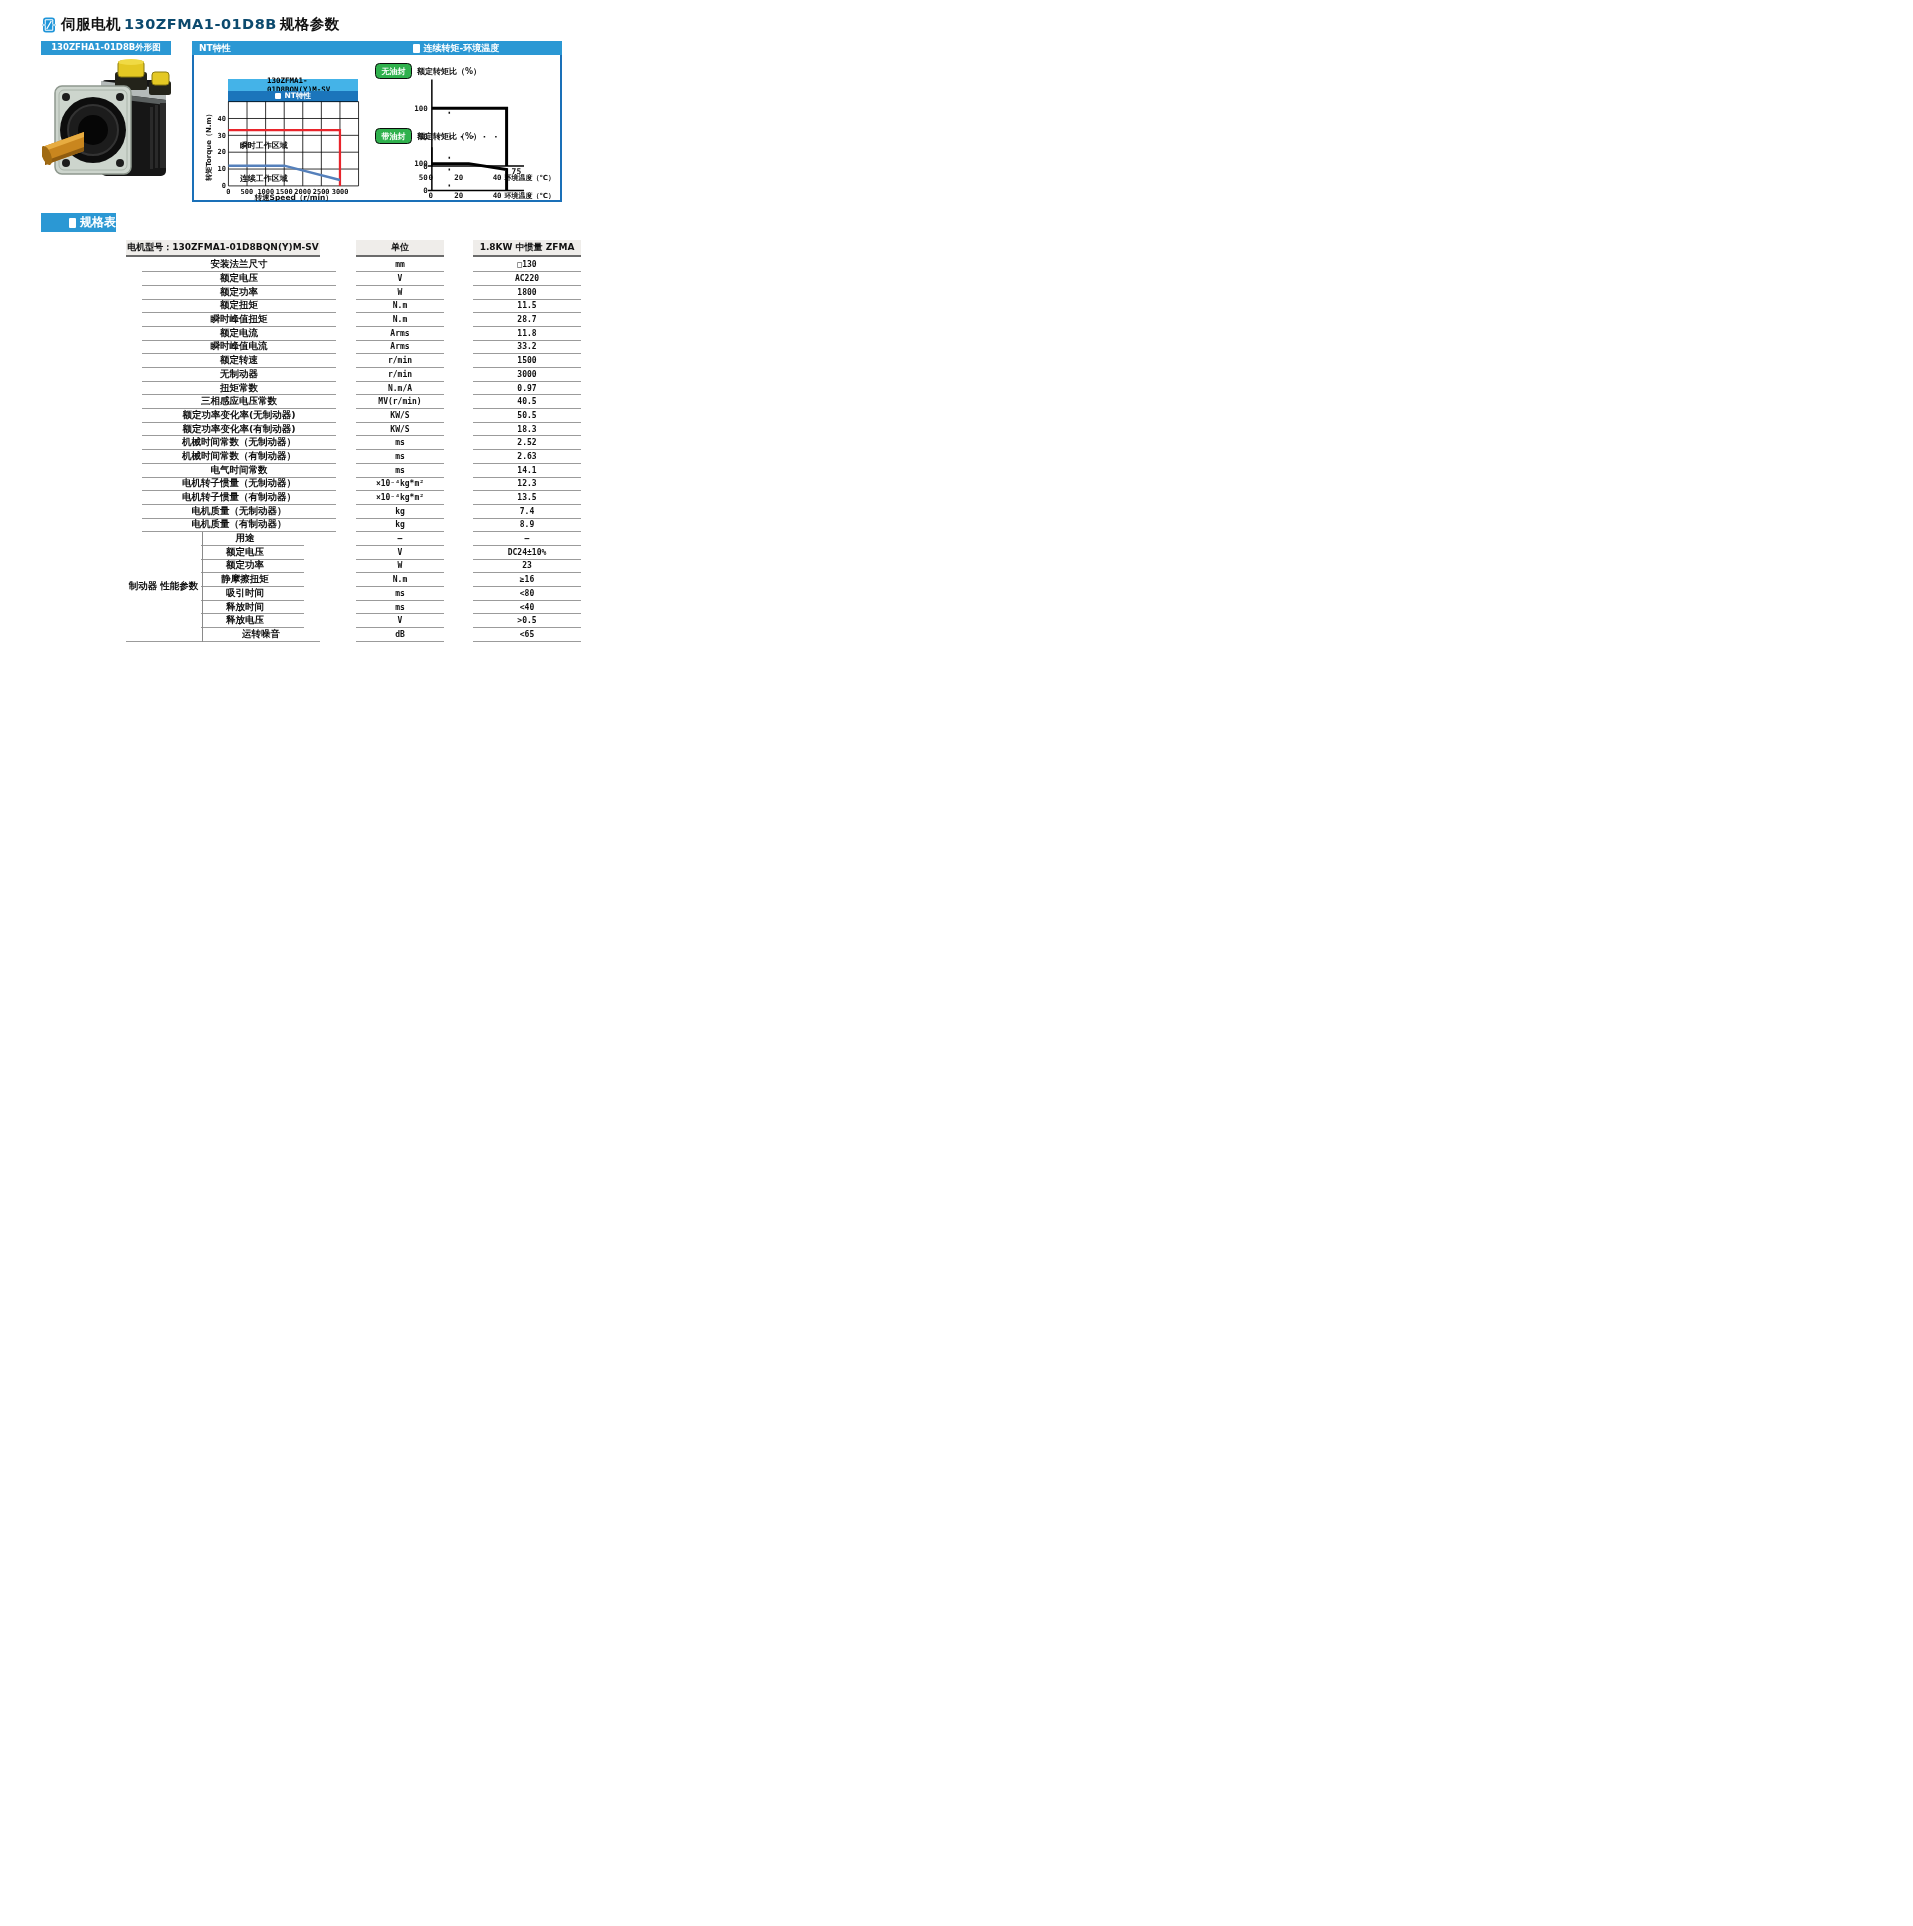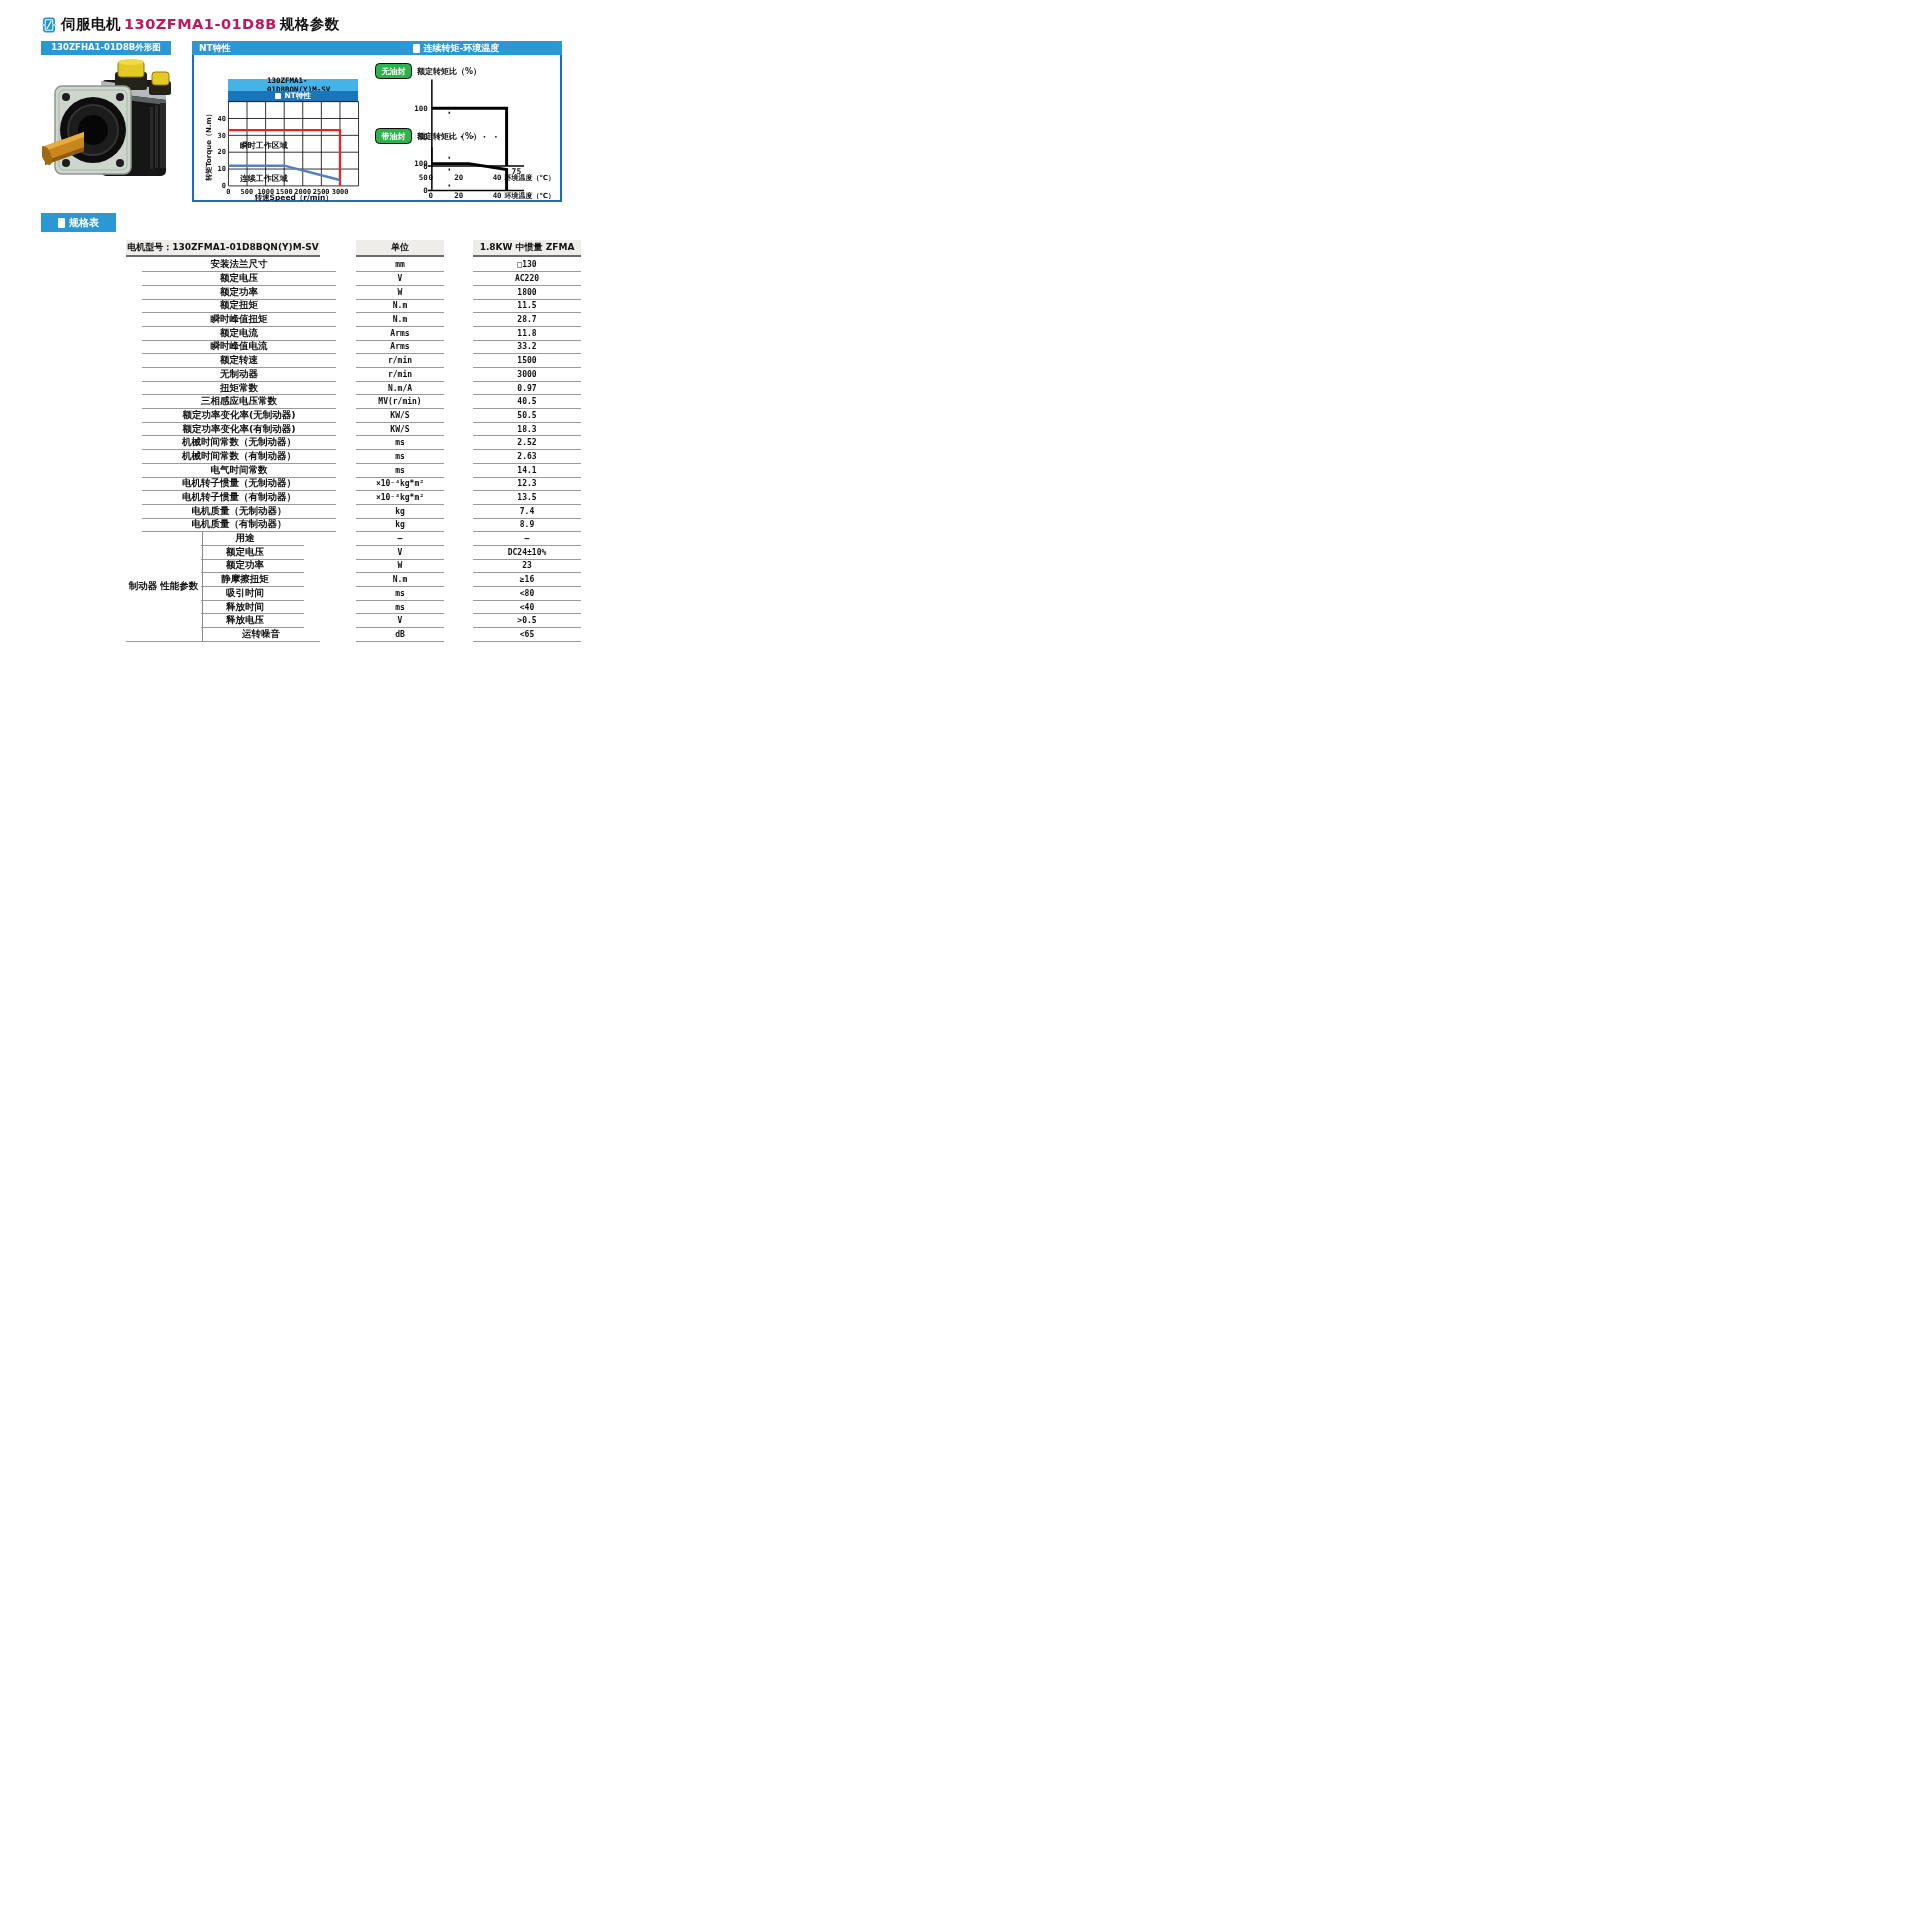--- a/index.html
+++ b/index.html
@@ -4,21 +4,21 @@
 <style>
   * { margin:0; padding:0; box-sizing:border-box; }
   html,body { background:#ffffff; }
   body { font-family:"DejaVu Sans", sans-serif; font-weight:bold; color:#111; }
   .page { position:relative; width:638px; height:642px; background:#fff; overflow:hidden; }
 
   
   .title-row { position:absolute; left:42px; top:15px; display:flex; align-items:center; gap:5px; }
   .title-icon { width:14px; height:16px; display:inline-block; }
   .page-title { font-size:14.5px; letter-spacing:0.5px; white-space:nowrap; }
-  .page-title .model { color:#be185d; padding:0 3px;text-align:right; }
+  .page-title .model { color:#0c4a6e; padding:0 3px;text-align:right; }
 
   
   .outline-banner { position:absolute; left:41px; top:41px; width:130px; height:14px;
     background:#2b98d4; color:#fff; font-size:8.5px; display:flex; align-items:center; justify-content:center; }
   .motor-figure { position:absolute; left:42px; top:57px; width:138px; height:142px; }
 
   
   .nt-panel { position:absolute; left:192px; top:41px; width:370px; height:161px;
     border-left:2px solid #1a70b8; border-right:2px solid #1a70b8; border-bottom:2.5px solid #1a70b8; background:#fff; }
   .panel-header { position:absolute; left:-2px; top:0; width:370px; height:14px; background:#2b98d4;
@@ -43,21 +43,21 @@
   .ratio-label { position:absolute; font-size:8px; color:#111; white-space:nowrap; }
   .lbl1 { left:223px; top:11px; }
   .lbl2 { left:223px; top:76px; }
   .temp-svg { position:absolute; left:175px; top:0; }
 
   svg text { font-family:"DejaVu Sans", sans-serif; font-weight:bold; fill:#111; }
   svg text.mono { font-family:"DejaVu Sans Mono", monospace; }
 
   
   .spec-banner { position:absolute; left:41px; top:213px; width:75px; height:19px; background:#2b98d4;
-    color:#fff; font-size:10px; display:flex; align-items:center; justify-content:center; gap:4px; }
+    color:#fff; font-size:12px; display:flex; align-items:center; justify-content:flex-end; gap:4px; }
   .sq3 { display:inline-block; width:7px; height:10px; background:#fff; border-radius:1px; }
 
   
   .spec-table { position:absolute; left:126px; top:240px; width:455px; }
   .thead { position:relative; height:17px; }
   .hcell { position:absolute; top:0; height:17px; background:#efedea; border-bottom:2px solid #6b6b6b;
     display:flex; align-items:center; justify-content:center; font-size:9px; white-space:nowrap; }
   .h1 { left:0; width:194px; }
   .h2 { left:230px; width:88px; }
   .h3 { left:347px; width:108px; }

